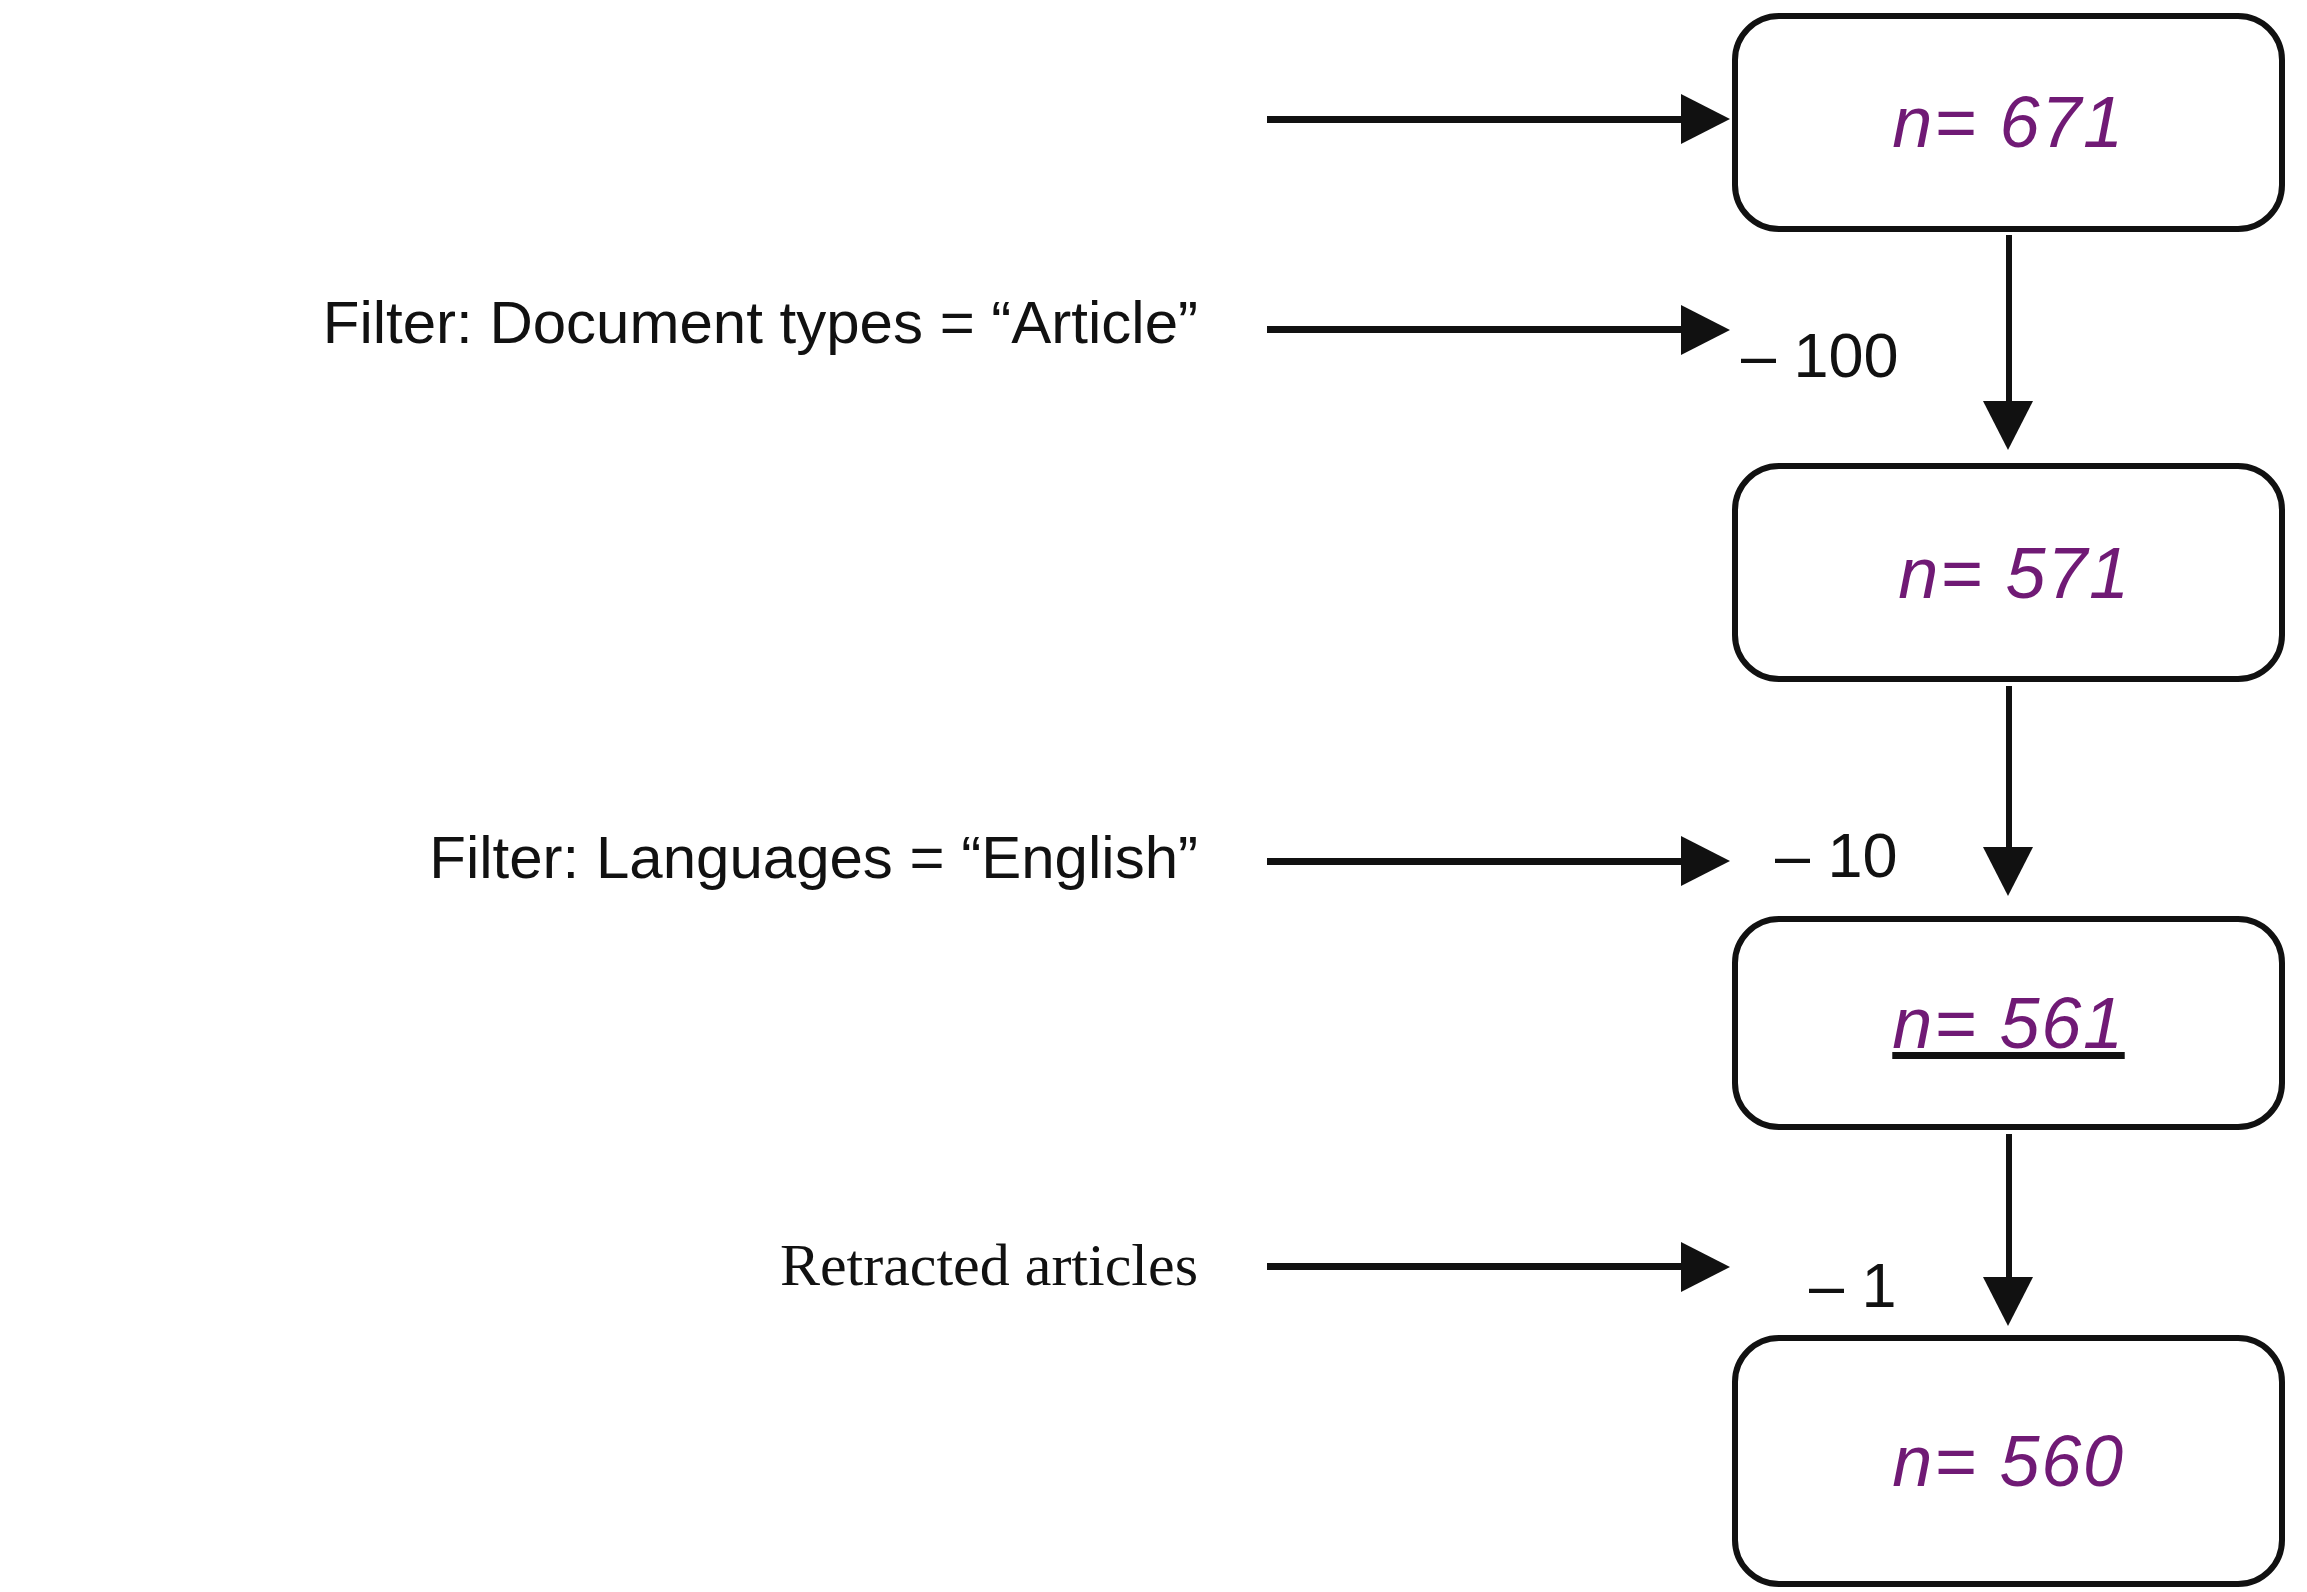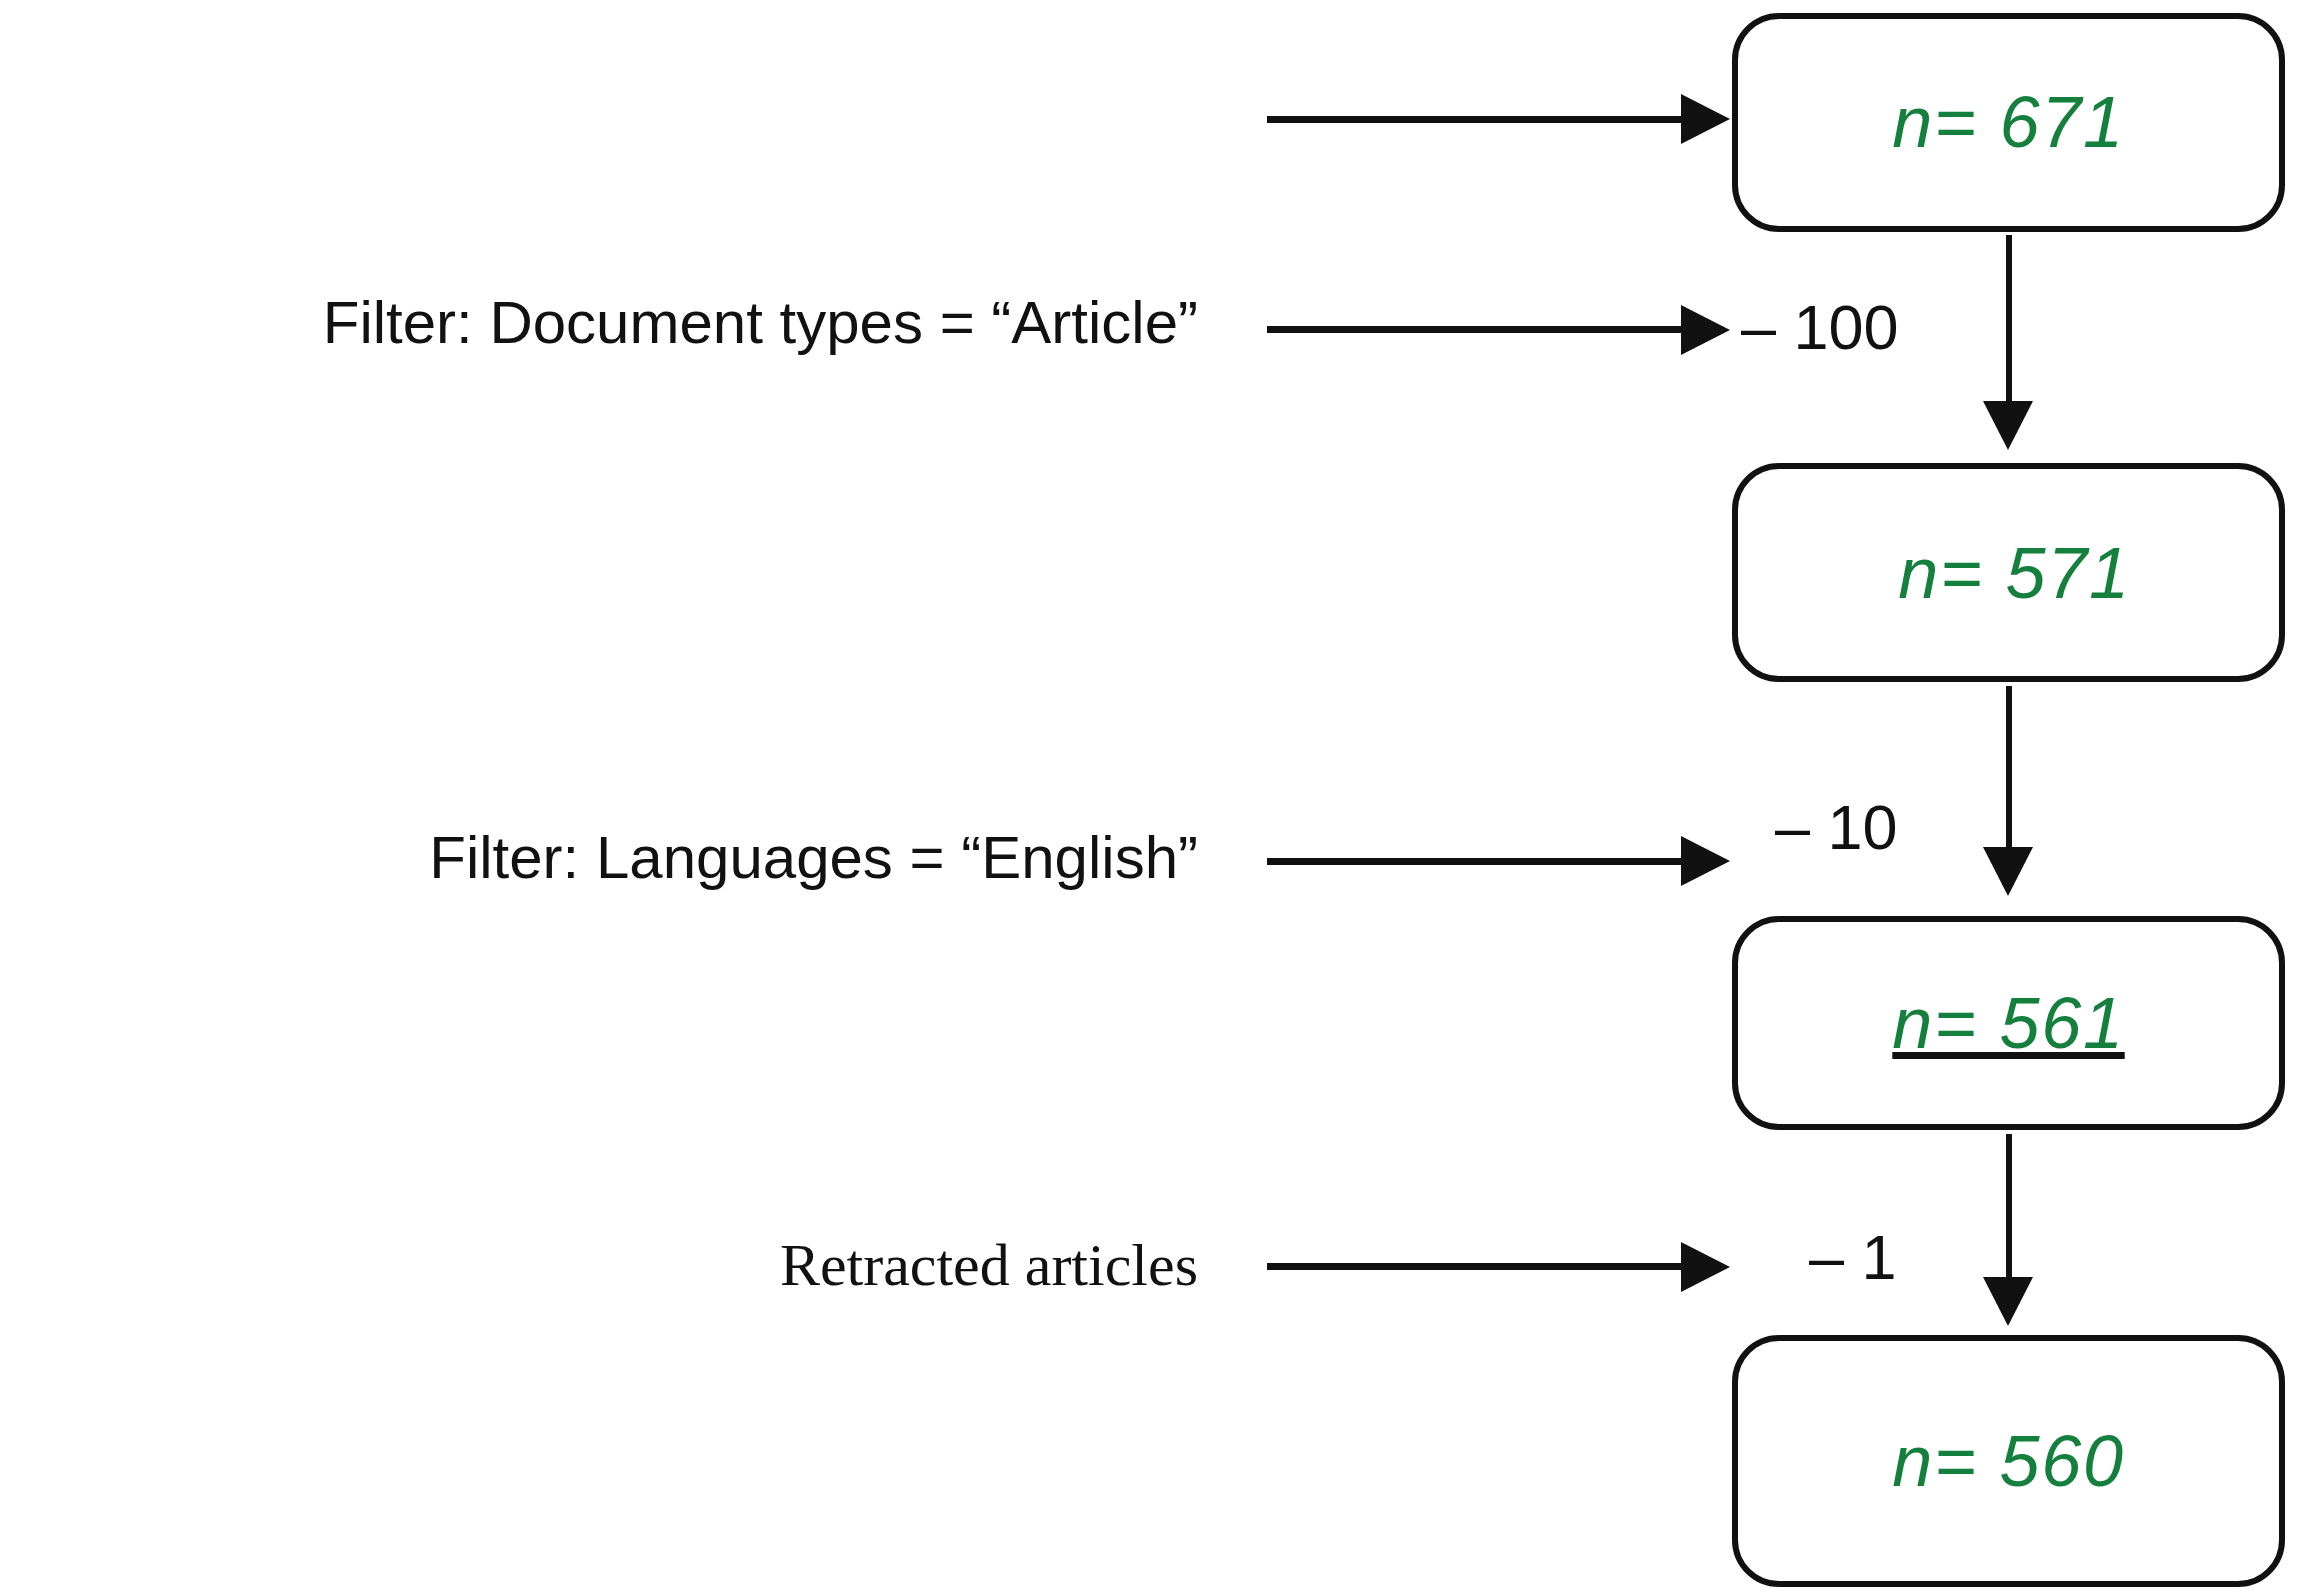--- a/index.html
+++ b/index.html
@@ -35,38 +35,39 @@
     line-height: 63px;
     color: #111111;
     white-space: nowrap;
   }
   .mlabel {
     position: absolute;
     font-size: 63px;
     line-height: 66px;
     color: #111111;
     white-space: nowrap;
+    margin-top: 28px;
   }
   .nbox {
     position: absolute;
     left: 1732px;
     width: 553px;
     box-sizing: border-box;
     border: 6.8px solid #111111;
     border-radius: 47px;
     background: #ffffff;
     display: flex;
     align-items: center;
     justify-content: center;
   }
   .nbox span {
     font-style: italic;
     font-size: 72px;
     letter-spacing: 1.7px;
-    color: #15803d;
+    color: #701a75;
   }
   .hline {
     position: absolute;
     height: 6.8px;
     background: #111111;
   }
   .hhead {
     position: absolute;
     width: 0;
     height: 0;

